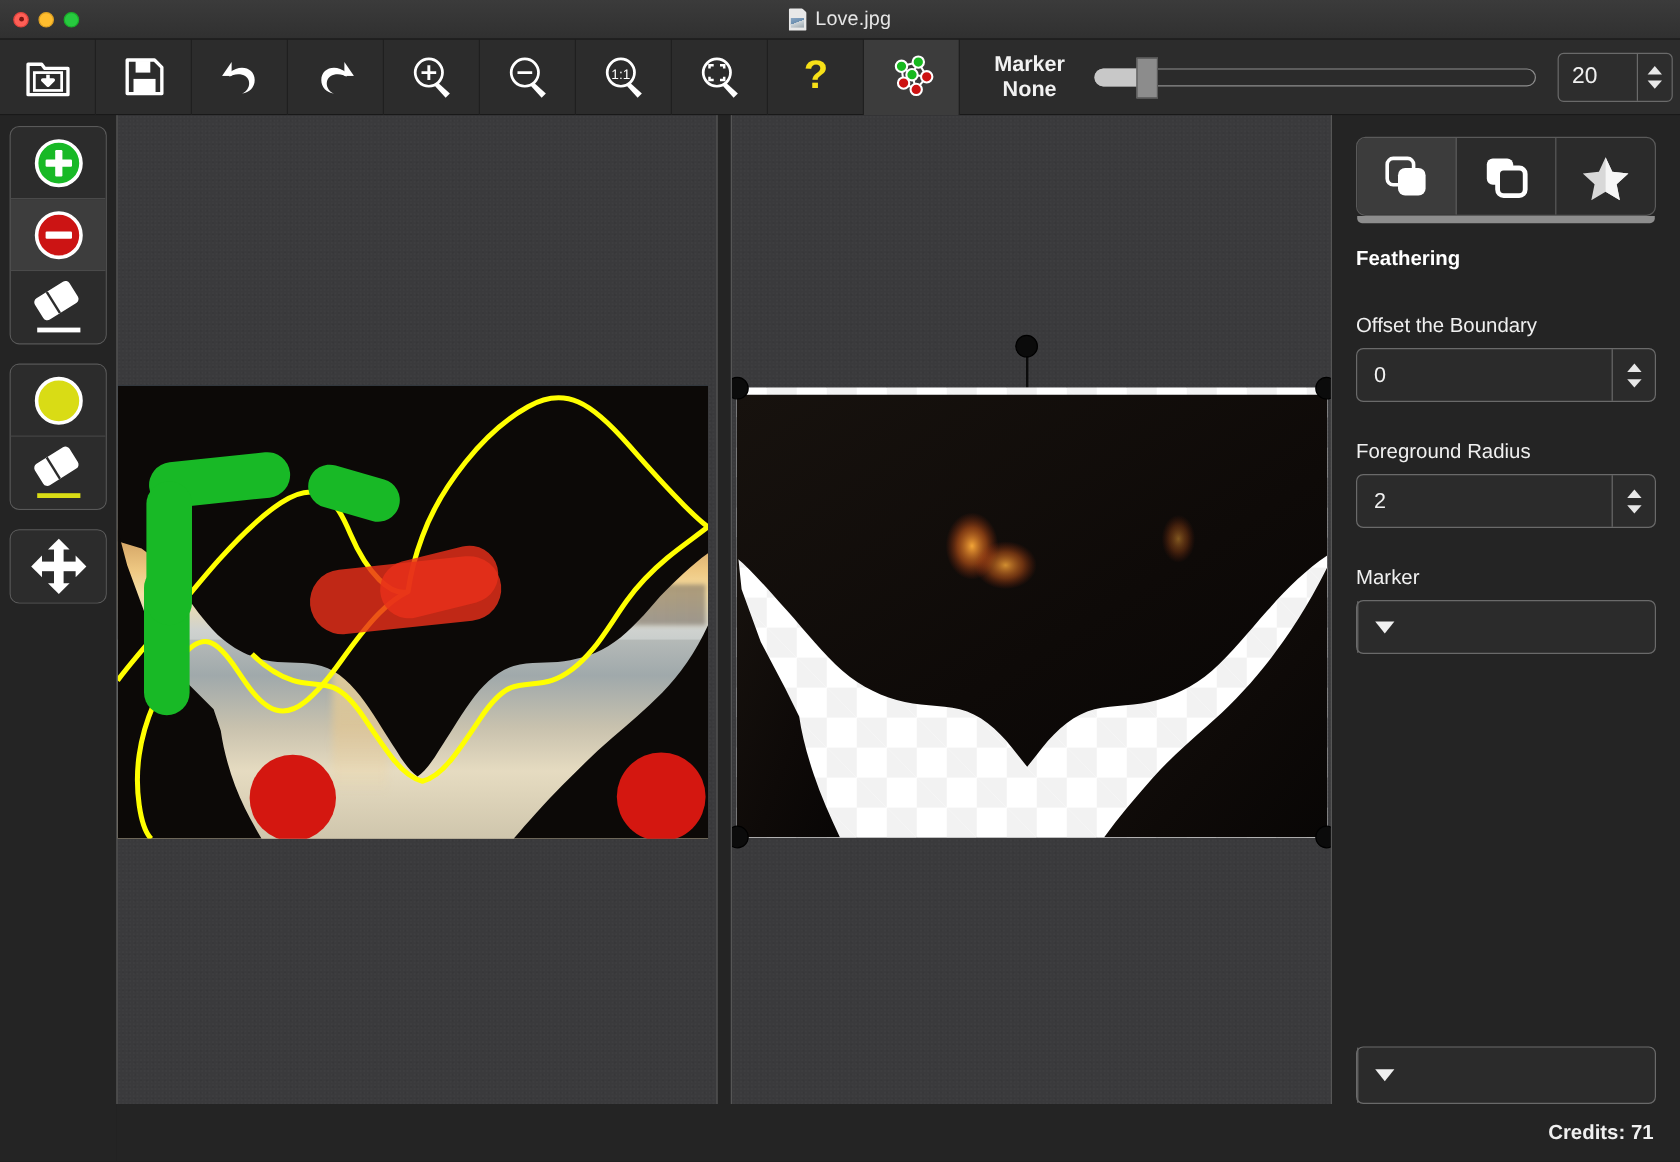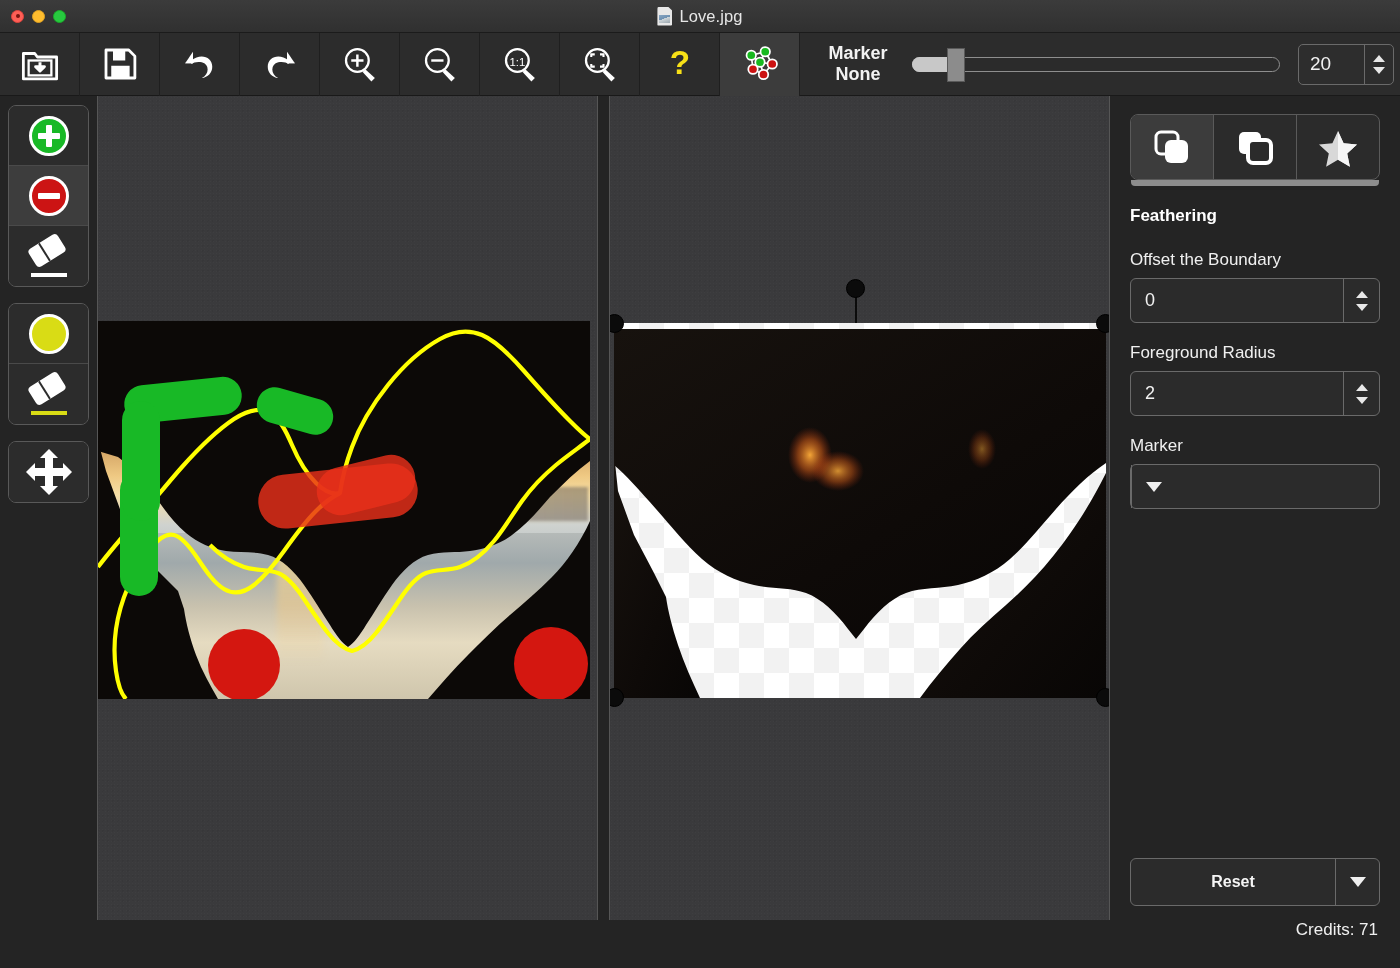--- a/index.html
+++ b/index.html
@@ -242,41 +242,41 @@
   .tabs {
     display: flex; border: 1px solid #5a5a5a; border-radius: 8px;
     overflow: hidden; height: 66px; background: #2b2b2b;
   }
   .tab { flex: 1; display:flex; align-items:center; justify-content:center; border-right: 1px solid #5a5a5a; }
   .tab:last-child { border-right: none; }
   .tab.active { background: #3c3c3c; }
   .tab-underline { height: 6px; background: #8d8d8d; border-radius: 0 0 4px 4px; margin: 0 1px; }
 
   .sec-title { font-size: 17px; font-weight: bold; color: #fff; margin: 20px 0 4px; }
-  .field-label { font-size: 17px; color: #f0f0f0; margin: 20px 0 8px; }
+  .field-label { font-size: 17px; color: #f0f0f0; margin: 32px 0 8px; }
   .input-box {
     height: 45px; border: 1px solid #6a6a6a; border-radius: 6px;
     display:flex; align-items:stretch; background:#2b2b2b;
   }
   .input-val { flex:1; display:flex; align-items:center; padding-left: 14px; font-size: 18px; color:#f2f2f2; }
   .input-arrows {
     width: 36px; border-left:1px solid #6a6a6a; display:flex; flex-direction:column;
     align-items:center; justify-content:center; gap: 6px;
   }
   .select-arrow {
     width: 44px; border-left:1px solid #6a6a6a; display:flex; align-items:center; justify-content:center;
   }
   .caret-dn { width:0;height:0;border-left:8px solid transparent;border-right:8px solid transparent;border-top:10px solid #f0f0f0; }
   .spacer { flex: 1; }
   .reset-box {
     height: 48px; border:1px solid #6a6a6a; border-radius:6px; display:flex; background:#2b2b2b;
     margin-bottom: 14px;
   }
   .reset-label { flex:1; display:flex; align-items:center; justify-content:center; font-size:16px; font-weight:bold; color:#f5f5f5; }
-  .credits { text-align: right; font-size: 17px; color: #f0f0f0; padding-right: 2px; padding-bottom: 28px; }
+  .credits { text-align: right; font-size: 17px; color: #f0f0f0; padding-right: 2px; padding-bottom: 14px; font-weight: bold; }
 
   .tb-icon { width: 42px; height: 42px; }
 </style>
 </head>
 <body>
 
 <div class="app">
 
   <div class="titlebar">
     <div class="traffic">
@@ -610,21 +610,20 @@
       <div class="field-label">Marker</div>
       <div class="input-box">
         <div class="select-arrow">
           <div class="caret-dn"></div>
         </div>
       </div>
 
       <div class="spacer"></div>
 
       <div class="reset-box">
-        <div class="reset-label">Reset</div>
         <div class="select-arrow">
           <div class="caret-dn"></div>
         </div>
       </div>
 
       <div class="credits">Credits: 71</div>
     </div>
   </div>
 </div>
 

